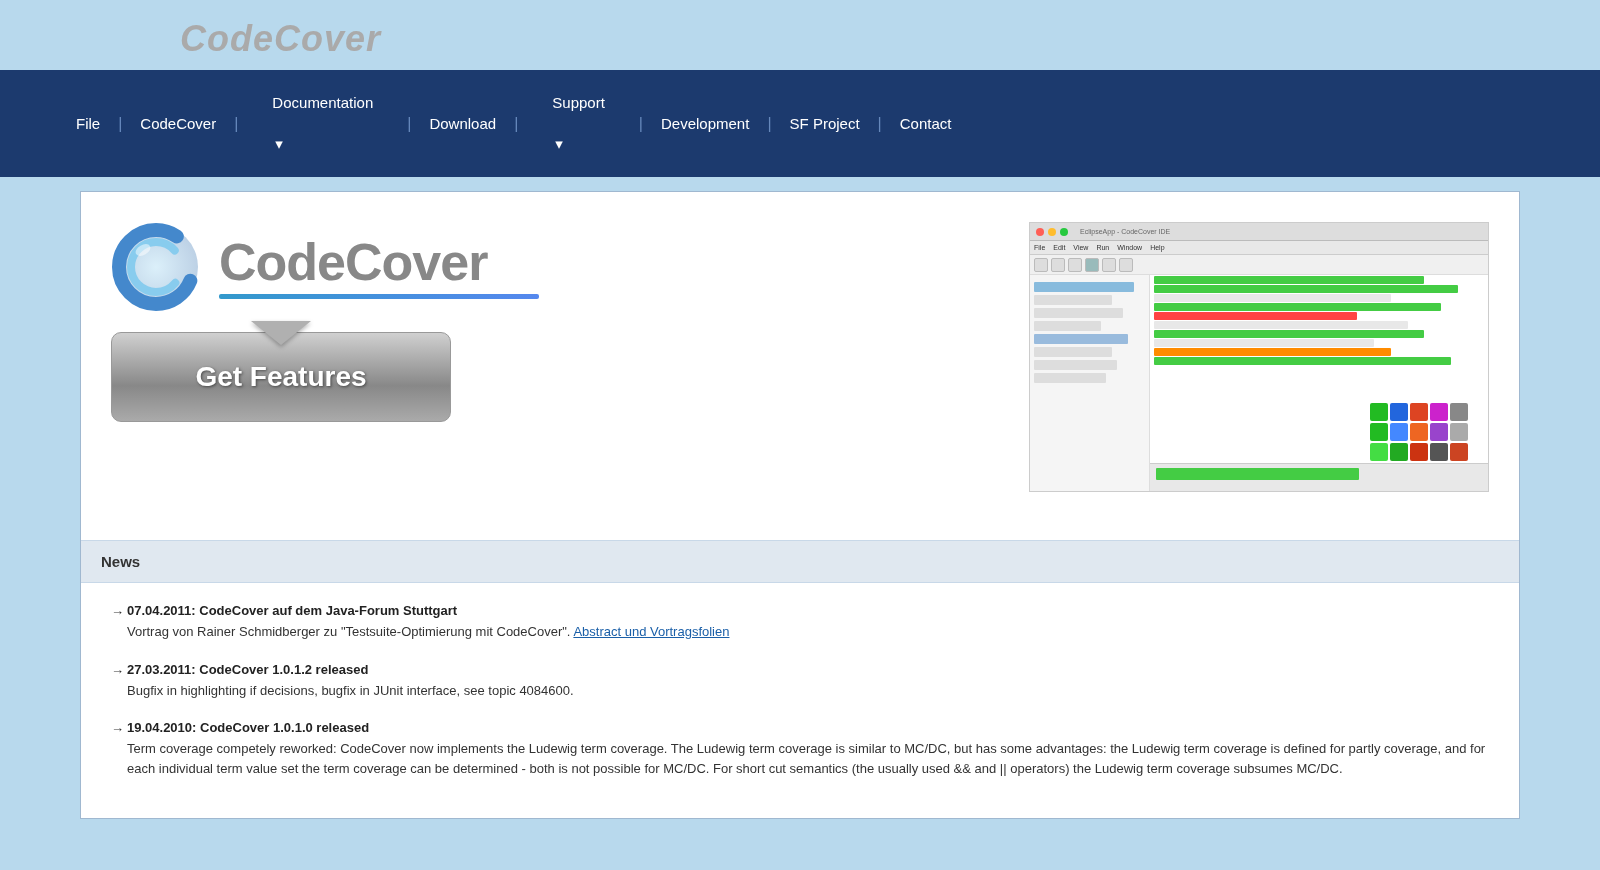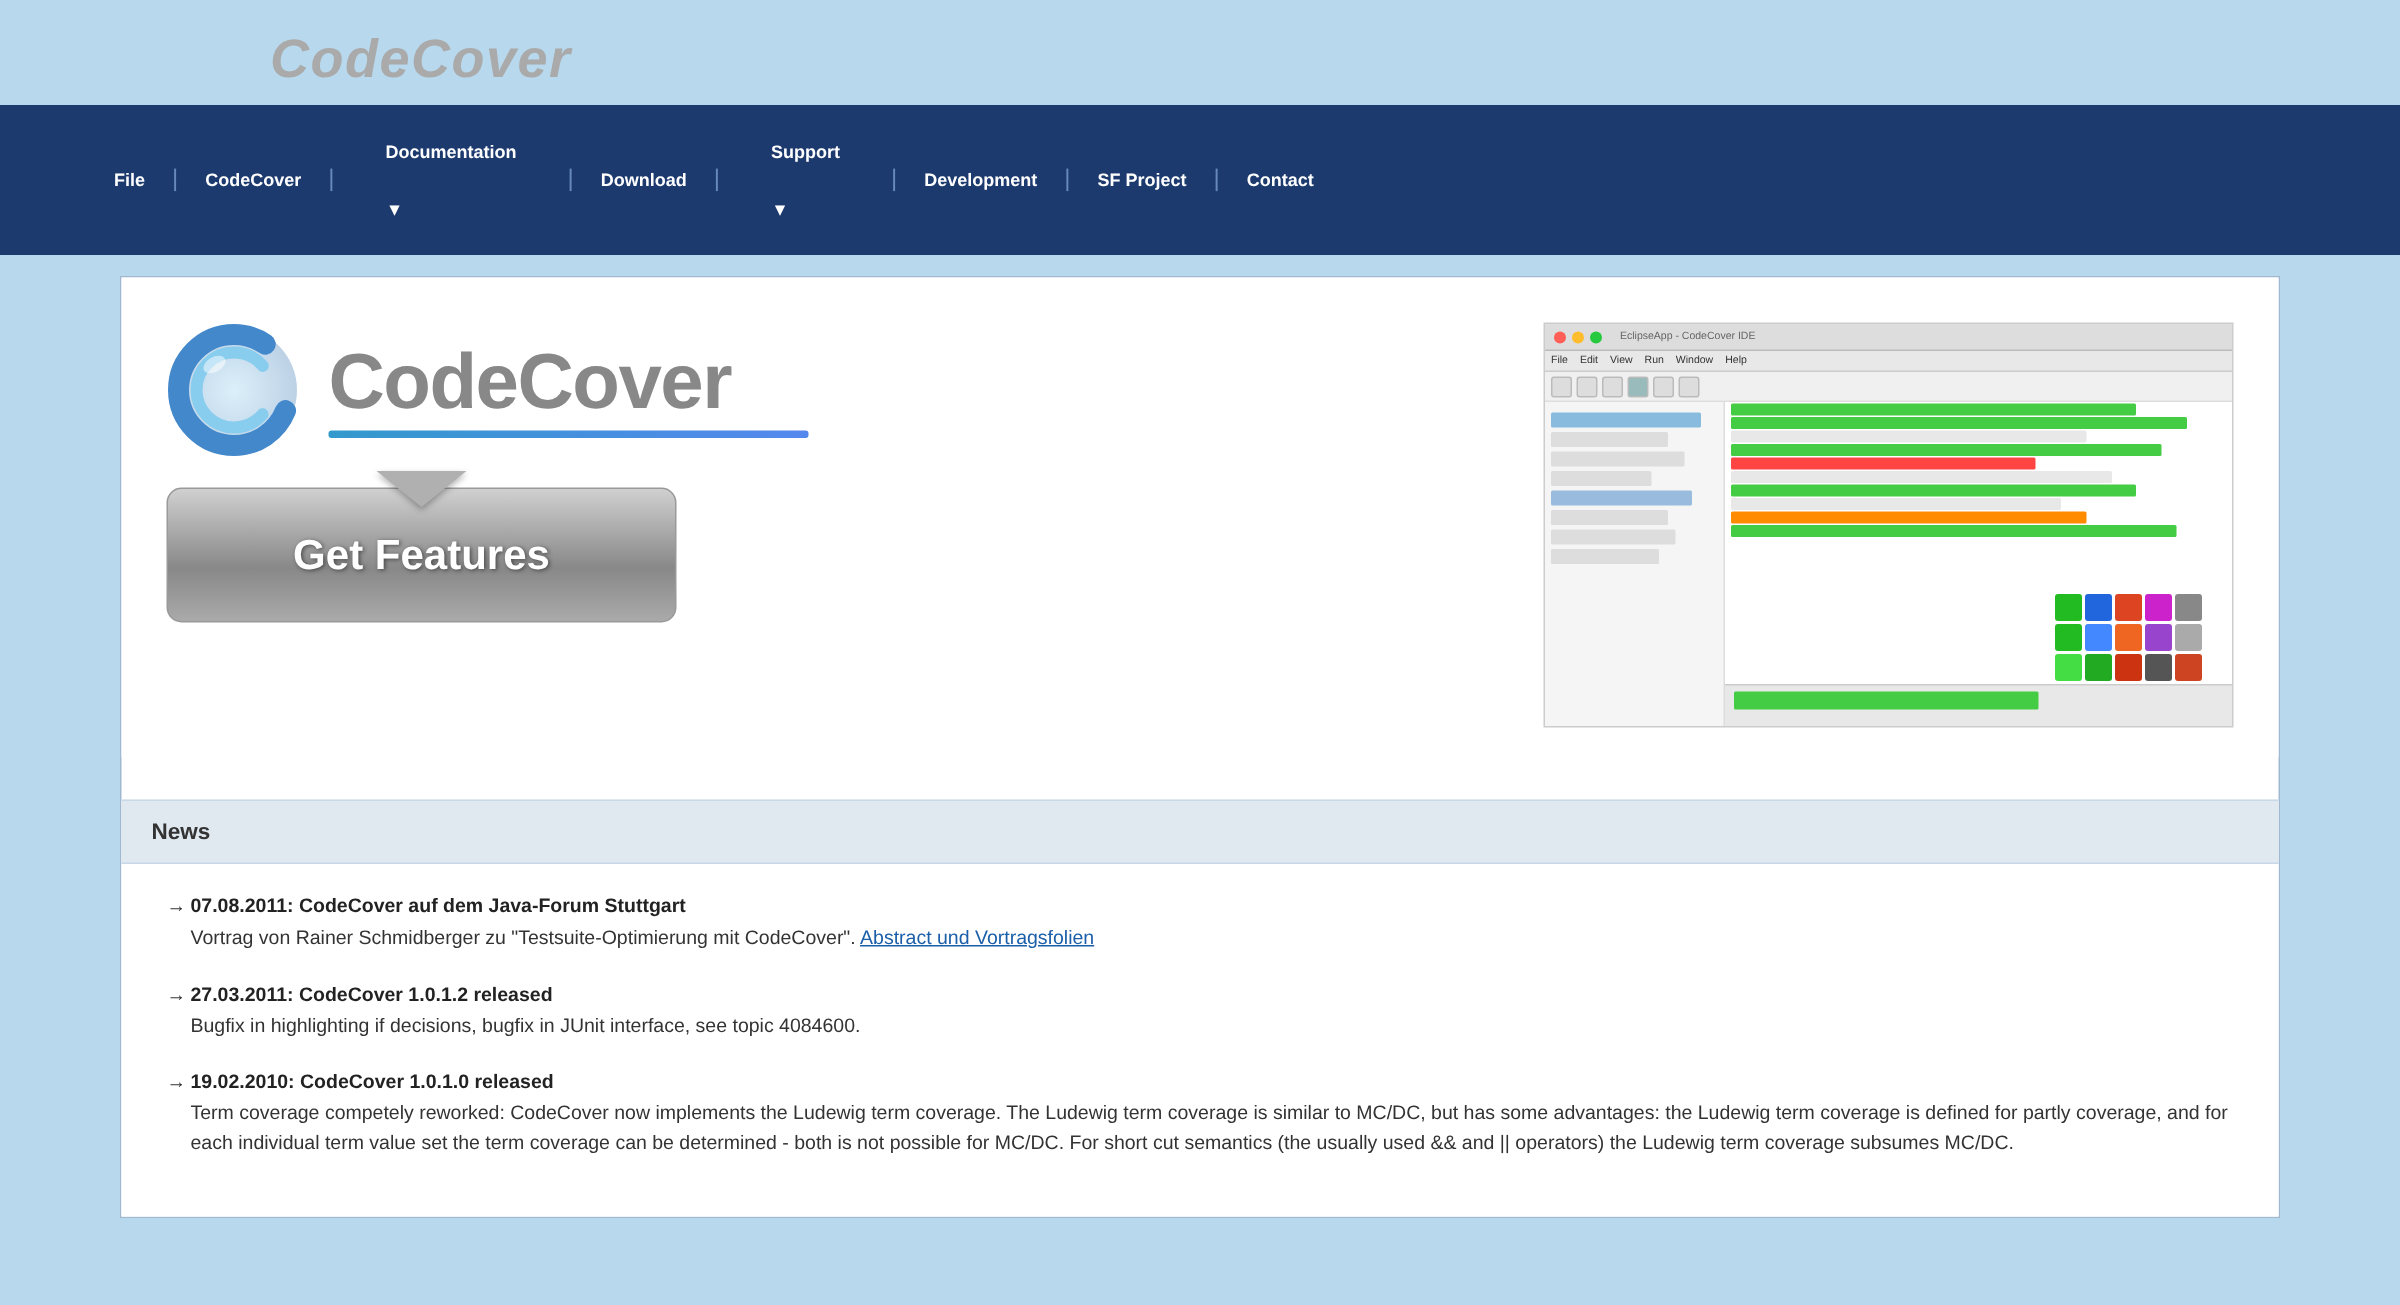--- a/index.html
+++ b/index.html
@@ -34,24 +34,23 @@
     }
     .navbar ul li {
       position: relative;
     }
     .navbar ul li a,
     .navbar ul li span {
       display: block;
       color: #fff;
       text-decoration: none;
       padding: 12px 16px;
-      font-size: 12px;
+      font-size: 15px;
       white-space: nowrap;
       cursor: pointer;
-      font-weight: bold;
     }
     .nav-separator {
       color: #6688bb;
       padding: 0 2px;
       font-size: 16px;
       user-select: none;
     }
     .nav-dropdown-arrow {
       font-size: 10px;
       margin-left: 3px;
@@ -475,27 +474,27 @@
       </div>
     </div>
   </div>
 
   <div class="news-section">
     <div class="news-header">
       <span>News</span>
     </div>
     <div class="news-body" id="news-body">
     <div class="news-item">
-          <div class="news-item-title">07.08.2011: CodeCover auf dem Java-Forum Stuttgart</div>
+          <div class="news-item-title">07.04.2011: CodeCover auf dem Java-Forum Stuttgart</div>
           <div class="news-item-body">Vortrag von Rainer Schmidberger zu "Testsuite-Optimierung mit CodeCover". <a class="news-item-link" href="#">Abstract und Vortragsfolien</a></div>
         </div>
         <div class="news-item">
           <div class="news-item-title">27.03.2011: CodeCover 1.0.1.2 released</div>
           <div class="news-item-body">Bugfix in highlighting if decisions, bugfix in JUnit interface, see topic 4084600.</div>
         </div>
         <div class="news-item">
-          <div class="news-item-title">19.02.2010: CodeCover 1.0.1.0 released</div>
+          <div class="news-item-title">19.04.2010: CodeCover 1.0.1.0 released</div>
           <div class="news-item-body">Term coverage competely reworked: CodeCover now implements the Ludewig term coverage. The Ludewig term coverage is similar to MC/DC, but has some advantages: the Ludewig term coverage is defined for partly coverage, and for each individual term value set the term coverage can be determined - both is not possible for MC/DC. For short cut semantics (the usually used &amp;&amp; and || operators) the Ludewig term coverage subsumes MC/DC.</div>
         </div>
       </div>
   </div>
 
 </div>
 
 </body></html>

